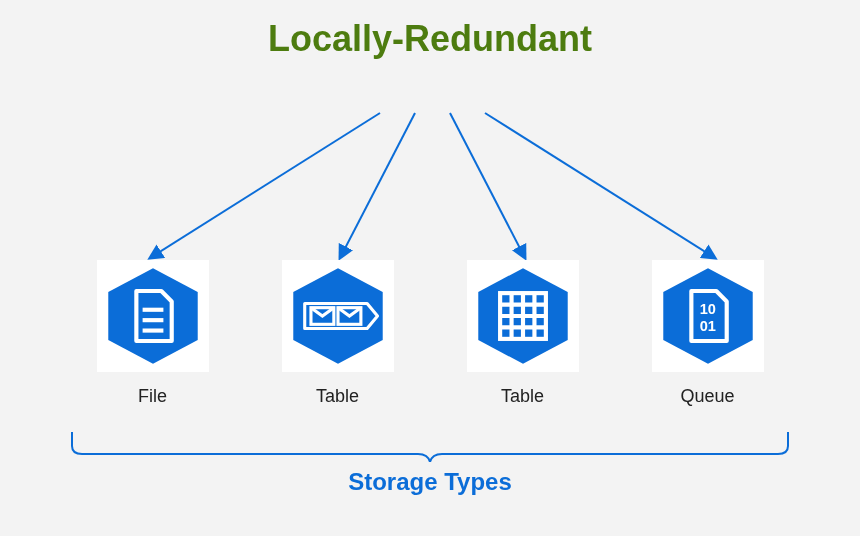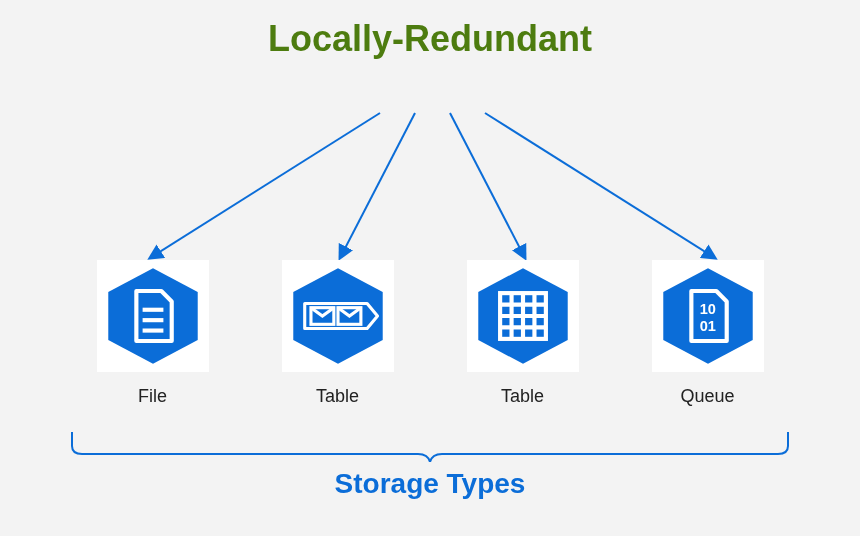--- a/index.html
+++ b/index.html
@@ -65,21 +65,21 @@
     height: 30px;
   }
   .footer {
     position: absolute;
     top: 468px;
     left: 0;
     width: 100%;
     text-align: center;
     color: #0b6dd8;
     font-weight: 700;
-    font-size: 28px;
+    font-size: 24px;
   }
 </style>
 </head>
 <body>
 
 <div class="title">
   <span>Locally-Redundant</span><br>
 </div>
 
 <svg class="arrows" viewBox="0 0 860 160">

